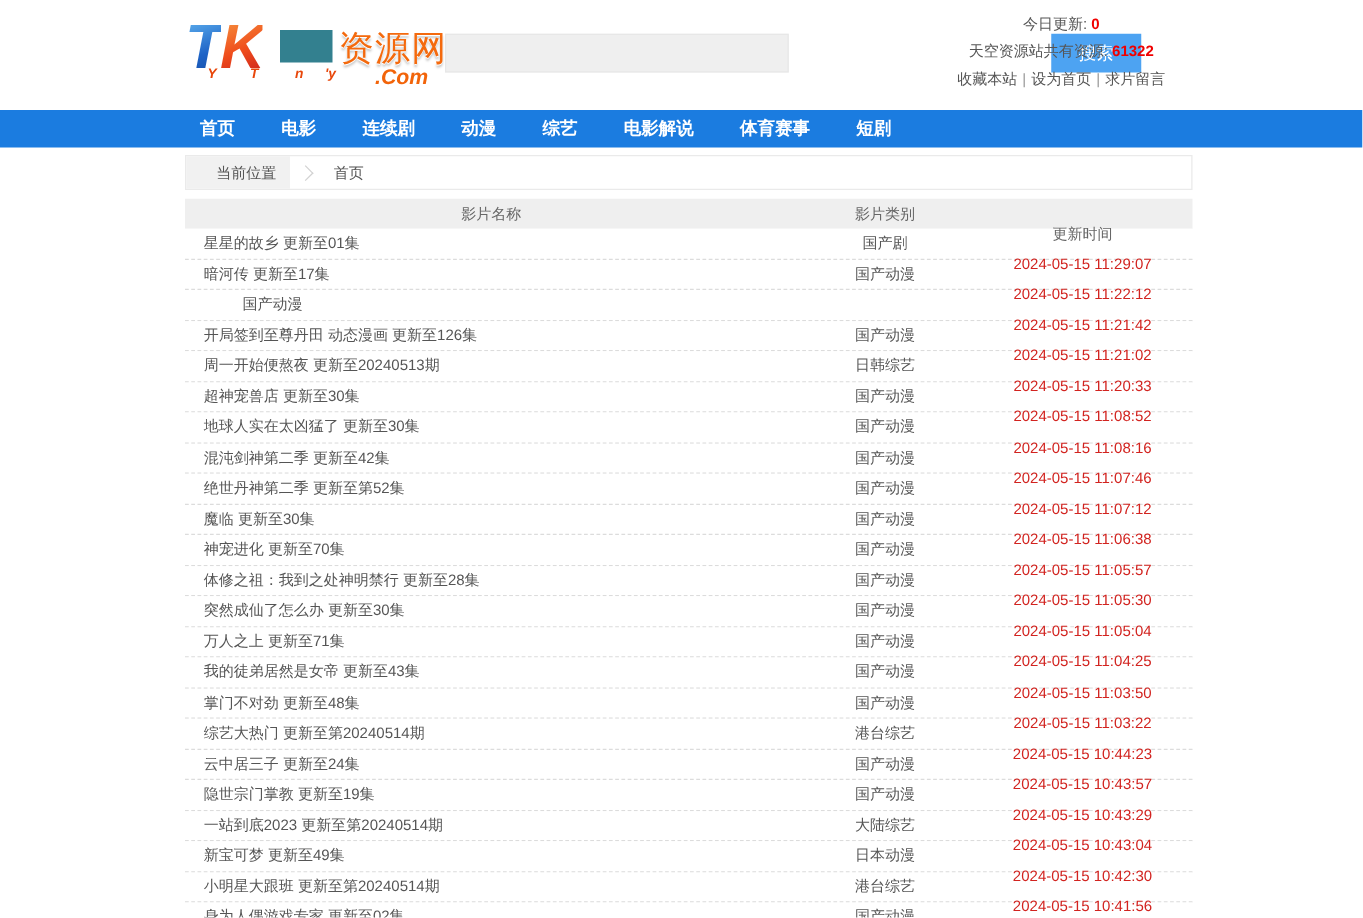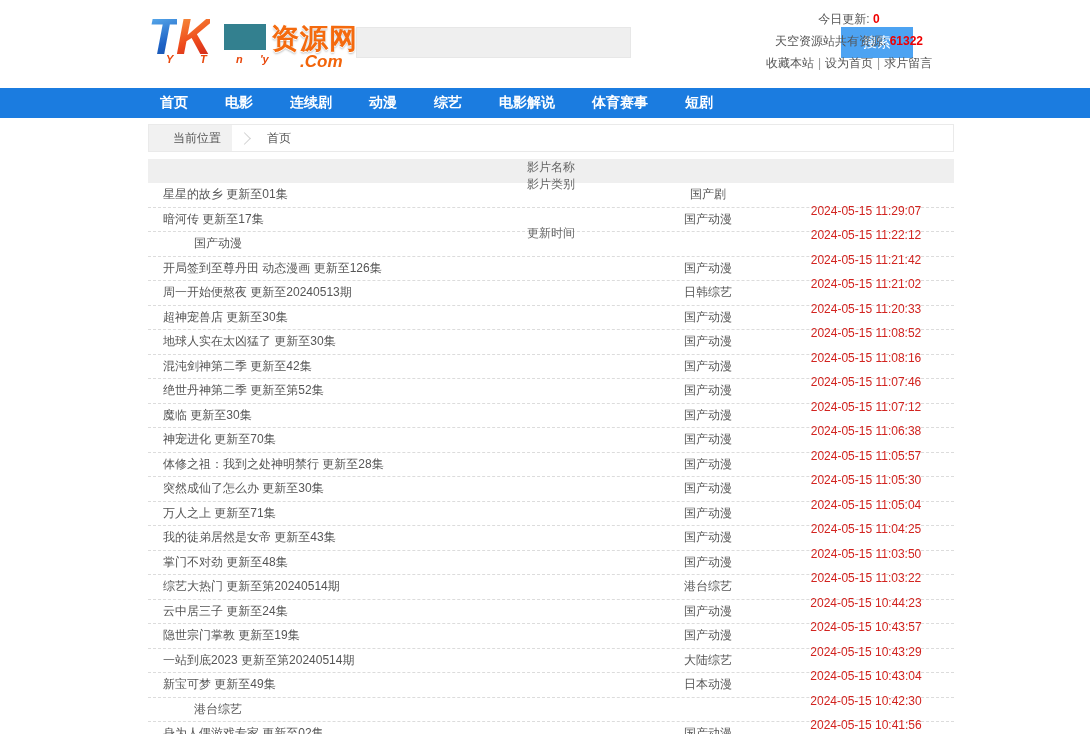--- a/index.html
+++ b/index.html
@@ -13,21 +13,21 @@
 
   .logo { position:absolute; left:0; top:6px; width:215px; height:62px; cursor:pointer; }
   .logo-t { position:absolute; left:0; top:2px; font-size:50px; font-weight:900; font-style:italic;
             background:linear-gradient(160deg,#5fb2ef 10%,#1e63c6 60%,#15489c);
             -webkit-background-clip:text; background-clip:text; color:transparent;
             text-shadow:none; letter-spacing:-2px; }
   .logo-k { position:absolute; left:28px; top:2px; font-size:50px; font-weight:900; font-style:italic;
             background:linear-gradient(160deg,#f79b43 5%,#ef4d1c 55%,#c3161c);
             -webkit-background-clip:text; background-clip:text; color:transparent; letter-spacing:-2px; }
   .logo-teal { position:absolute; left:76px; top:18px; width:42px; height:26px; background:#33808f; }
-  .logo-name { position:absolute; left:123px; top:14px; font-size:28px; font-weight:700;
+  .logo-name { position:absolute; left:123px; top:14px; font-size:28px; font-weight:400;
                color:#f46a0e; text-shadow:0 1px 0 #fff,0 2px 2px rgba(0,0,0,.25); letter-spacing:1px; }
   .logo-com { position:absolute; left:152px; top:46px; font-size:17px; font-weight:bold;
               font-style:italic; color:#f2640a; }
   .logo-frag { position:absolute; top:47px; font-size:11px; font-weight:bold; font-style:italic; color:#e8470b; }
   .f1{left:18px} .f2{left:52px} .f3{left:88px} .f4{left:112px}
 
   .search-wrap { position:absolute; left:208px; top:27px; width:558px; height:31px; }
   .search-input { position:absolute; left:0; top:0; width:275px; height:31px; background:#efefef;
                   border:1px solid #e7e7e7; outline:none; padding:0 8px 0 30px; font-size:13px; color:#555; }
   .search-icon { position:absolute; left:8px; top:7px; width:16px; height:16px; pointer-events:none; }
@@ -52,21 +52,21 @@
                display:flex; align-items:center; }
   .crumb-box { width:83px; height:100%; background:#f1f1f1; display:flex; align-items:center;
                justify-content:center; font-size:12px; color:#555;padding-left:13px; }
   .crumb-arrow { width:9px; height:9px; border-top:1px solid #d2d2d2; border-right:1px solid #d2d2d2;
                  transform:rotate(45deg); margin-left:8px; }
   .crumb-cur { margin-left:18px; font-size:12px; color:#555; text-decoration:none; cursor:pointer; }
 
   
   .tbl { margin-top:7px; }
   .thead { display:flex; height:24px; background:#efefef; align-items:center;
-           font-size:12px; color:#666;flex-direction:column; }
+           font-size:12px; color:#666; }
   .col-name { width:490px; text-align:center; }
   .col-cat  { width:140px; text-align:center; }
   .col-time { width:176px; text-align:center;margin-top:32px; }
   .trow { display:flex; height:24.5px; align-items:center; border-bottom:1px dashed #dcdcdc;
           font-size:12px; color:#555; background:#fff; cursor:pointer;justify-content:space-between; }
   .trow .col-name { text-align:left; padding-left:15px; white-space:nowrap; overflow:hidden; }
   .trow .col-time { color:#d2231f; }
 </style>
 </head>
 <body>
@@ -268,20 +268,21 @@
           <div class="col-time">2024-05-15 10:43:04</div>
         </div>
 
         <div class="trow">
           <div class="col-name">新宝可梦 更新至49集</div>
           <div class="col-cat">日本动漫</div>
           <div class="col-time">2024-05-15 10:42:30</div>
         </div>
 
         <div class="trow">
+          <div class="col-name">小明星大跟班 更新至第20240514期</div>
           <div class="col-cat">港台综艺</div>
           <div class="col-time">2024-05-15 10:41:56</div>
         </div>
 
         <div class="trow">
           <div class="col-name">身为人偶游戏专家 更新至02集</div>
           <div class="col-cat">国产动漫</div>
           <div class="col-time">2024-05-15 10:41:11</div>
         </div>
       </div>

